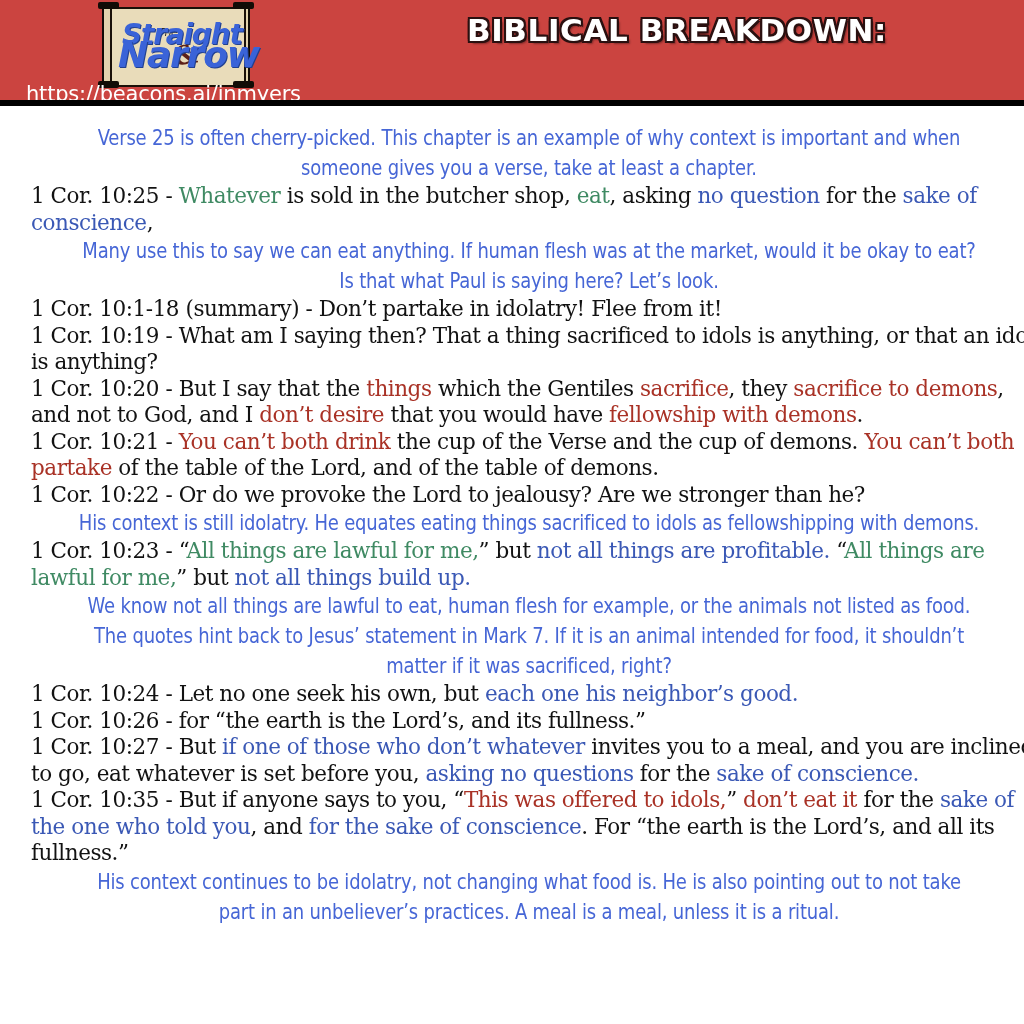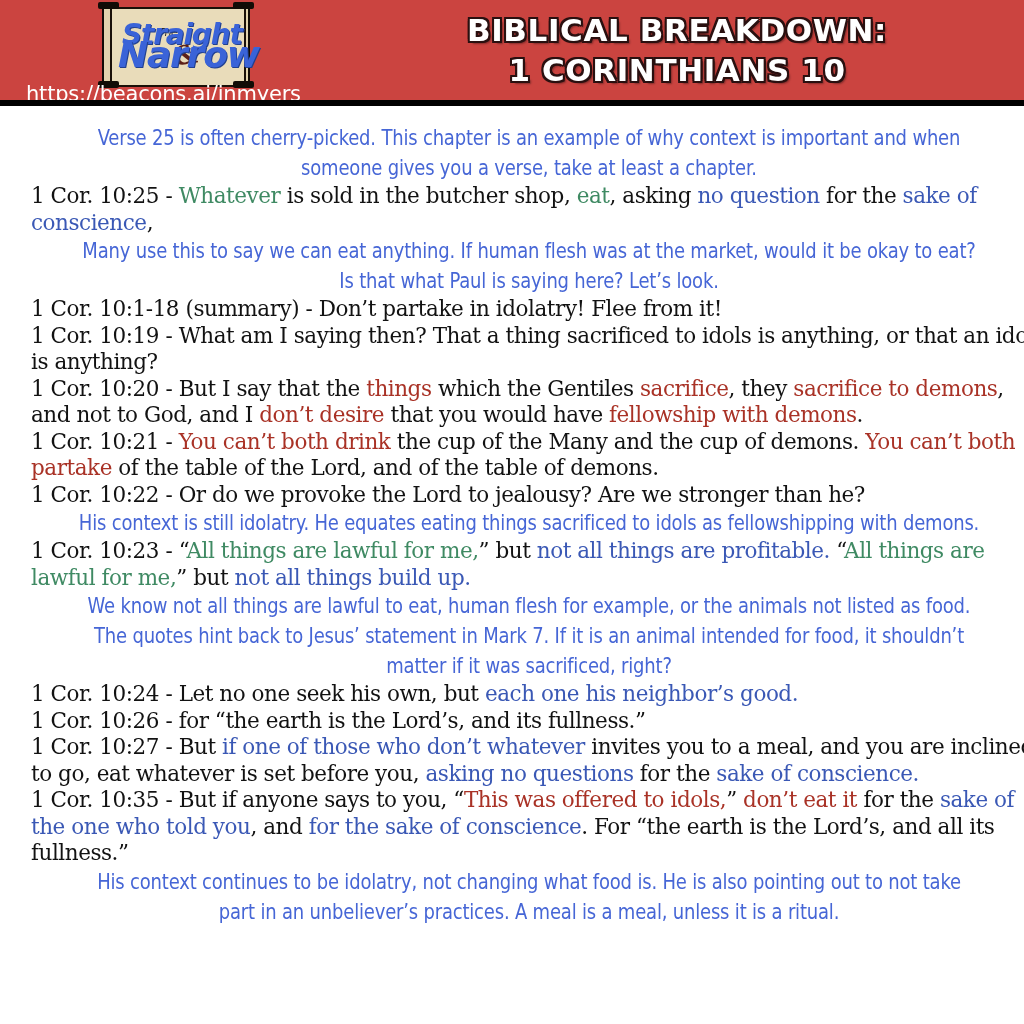--- a/index.html
+++ b/index.html
@@ -184,32 +184,31 @@
     <div class="logo-the">The</div>
     <div class="logo-word w1">Straight</div>
     <div class="logo-amp">&amp;</div>
     <div class="logo-word w2">Narrow</div>
   </div>
 
   <div id="site-url">https://beacons.ai/jnmyers</div>
 
   <div id="header-title">
     <span class="line1">Biblical Breakdown:</span>
-    <span class="line2">1 Corinthians 10</span>
   </div>
 </div>
 
 <div id="content">
   <div class="note">Verse 25 is often cherry-picked. This chapter is an example of why context is important and when someone gives you a verse, take at least a chapter.</div>
   <div class="verse"><span>1 Cor. 10:25 - </span><span class="g">Whatever</span><span> is sold in the butcher shop, </span><span class="g">eat</span><span>, asking </span><span class="b">no question</span><span> for the </span><span class="b">sake of conscience</span><span>,</span></div>
   <div class="note">Many use this to say we can eat anything. If human flesh was at the market, would it be okay to eat? Is that what Paul is saying here? Let’s look.</div>
   <div class="verse"><span>1 Cor. 10:1-18 (summary) - Don’t partake in idolatry! Flee from it!</span></div>
   <div class="verse"><span>1 Cor. 10:19 - What am I saying then? That a thing sacrificed to idols is anything, or that an idol is anything?</span></div>
   <div class="verse"><span>1 Cor. 10:20 - But I say that the </span><span class="r">things</span><span> which the Gentiles </span><span class="r">sacrifice</span><span>, they </span><span class="r">sacrifice to demons</span><span>, and not to God, and I </span><span class="r">don’t desire</span><span> that you would have </span><span class="r">fellowship with demons</span><span>.</span></div>
-  <div class="verse"><span>1 Cor. 10:21 - </span><span class="r">You can’t both drink</span><span> the cup of the Many and the cup of demons. </span><span class="r">You can’t both partake</span><span> of the table of the Lord, and of the table of demons.</span></div>
+  <div class="verse"><span>1 Cor. 10:21 - </span><span class="r">You can’t both drink</span><span> the cup of the Verse and the cup of demons. </span><span class="r">You can’t both partake</span><span> of the table of the Lord, and of the table of demons.</span></div>
   <div class="verse"><span>1 Cor. 10:22 - Or do we provoke the Lord to jealousy? Are we stronger than he?</span></div>
   <div class="note">His context is still idolatry. He equates eating things sacrificed to idols as fellowshipping with demons.</div>
   <div class="verse"><span>1 Cor. 10:23 - “</span><span class="g">All things are lawful for me,</span><span>” but </span><span class="b">not all things are profitable.</span><span> “</span><span class="g">All things are lawful for me,</span><span>” but </span><span class="b">not all things build up.</span></div>
   <div class="note">We know not all things are lawful to eat, human flesh for example, or the animals not listed as food. The quotes hint back to Jesus’ statement in Mark 7. If it is an animal intended for food, it shouldn’t matter if it was sacrificed, right?</div>
   <div class="verse"><span>1 Cor. 10:24 - Let no one seek his own, but </span><span class="b">each one his neighbor’s good.</span></div>
   <div class="verse"><span>1 Cor. 10:26 - for “the earth is the Lord’s, and its fullness.”</span></div>
   <div class="verse"><span>1 Cor. 10:27 - But </span><span class="b">if one of those who don’t whatever</span><span> invites you to a meal, and you are inclined to go, eat whatever is set before you, </span><span class="b">asking no questions</span><span> for the </span><span class="b">sake of conscience.</span></div>
   <div class="verse"><span>1 Cor. 10:35 - But if anyone says to you, “</span><span class="r">This was offered to idols,</span><span>” </span><span class="r">don’t eat it</span><span> for the </span><span class="b">sake of the one who told you</span><span>, and </span><span class="b">for the sake of conscience</span><span>. For “the earth is the Lord’s, and all its fullness.”</span></div>
   <div class="note">His context continues to be idolatry, not changing what food is. He is also pointing out to not take part in an unbeliever’s practices. A meal is a meal, unless it is a ritual.</div>
 </div>

